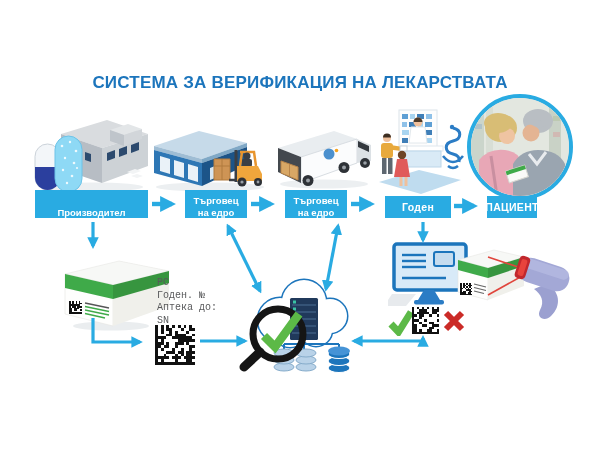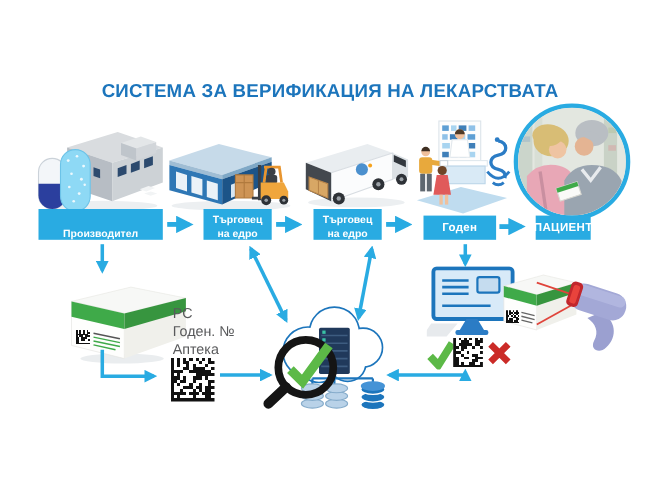--- a/index.html
+++ b/index.html
@@ -12,21 +12,21 @@
   .stage{position:relative;width:600px;height:450px;background:#fff;}
   .abs{position:absolute;}
   .title{left:0;right:0;top:73px;text-align:center;font-size:17px;font-weight:bold;
          color:var(--title-blue);letter-spacing:.2px;z-index:2;}
   .icon{z-index:2;}
   .overlay{left:0;top:0;z-index:4;pointer-events:none;}
   .tag{background:var(--label-blue);color:#fff;font-weight:bold;display:flex;flex-direction:column;
        justify-content:center;align-items:center;text-align:center;line-height:1.2;z-index:3;}
   .tag.two{font-size:9.5px;justify-content:flex-end;}
   .tag.one{font-size:10.5px;letter-spacing:.3px;}
-  .packtext{font-size:13px;color:#58595B;line-height:1.25;z-index:2;}
+  .packtext{font-size:10px;color:#58595B;line-height:1.25;z-index:2;font-family:Liberation Mono, monospace;}
   .dm{z-index:5;background:#fff;}
   .patient{border-radius:50%;border:4px solid var(--label-blue);overflow:hidden;z-index:2;background:#E3E7E0;}
 </style>
 </head>
 <body>
 
 <div class="stage">
 
   <div class="abs title">СИСТЕМА ЗА ВЕРИФИКАЦИЯ НА ЛЕКАРСТВАТА</div>
 

